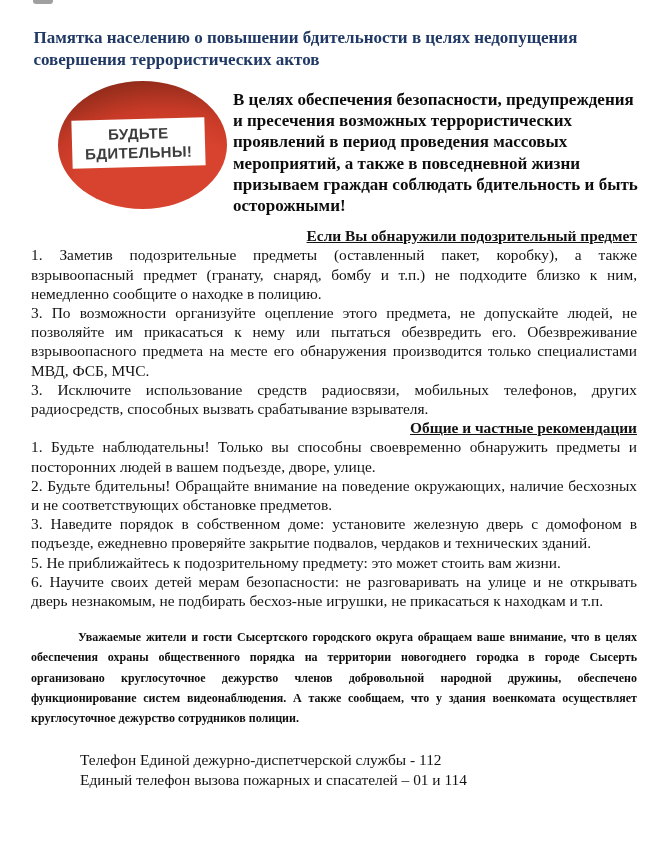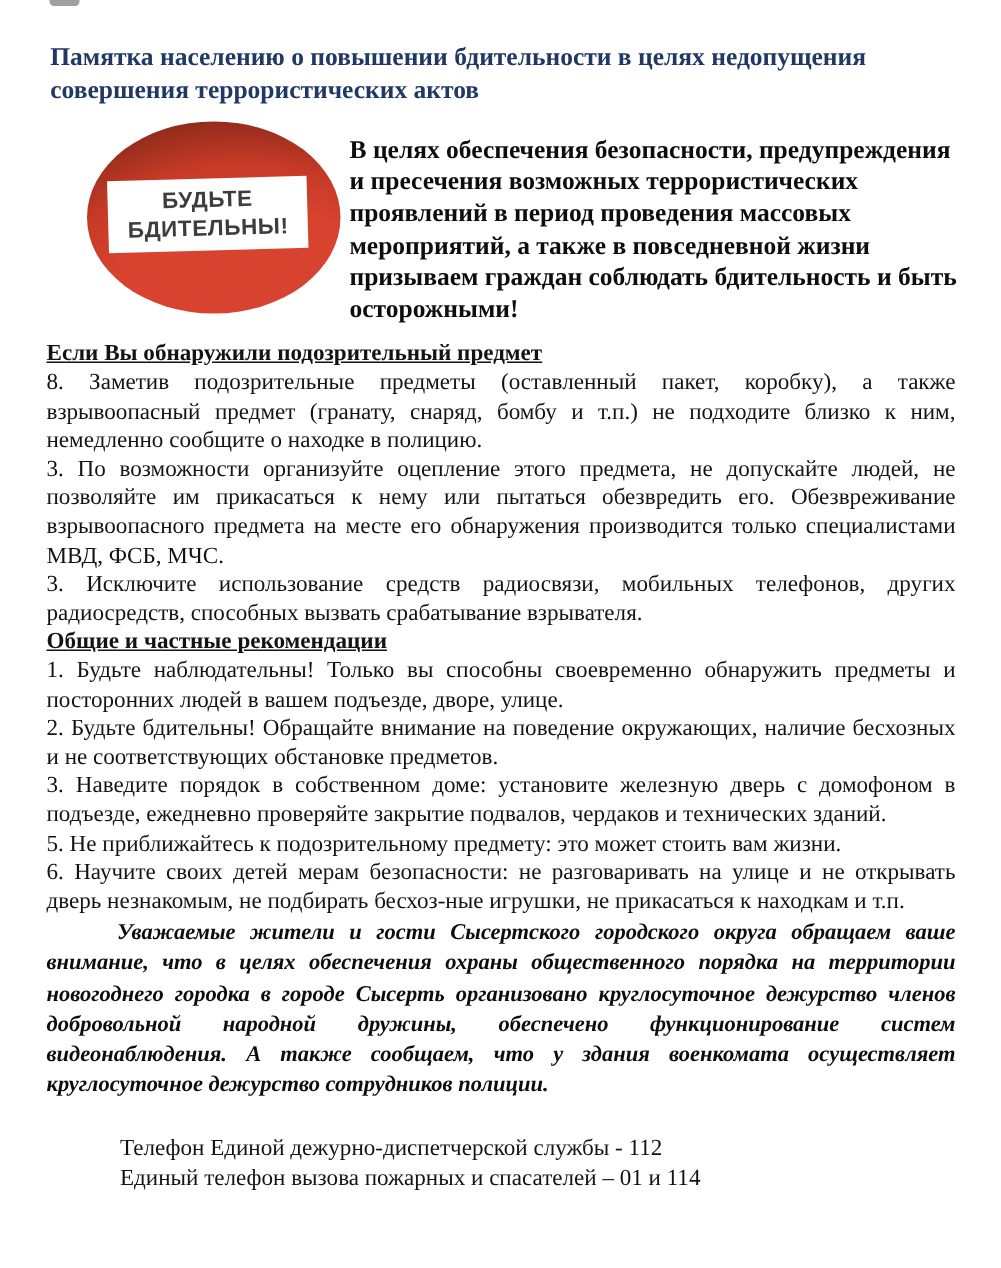--- a/index.html
+++ b/index.html
@@ -71,28 +71,28 @@
     margin: 10px 30px 0 31px;
     font-size: 15.4px;
     line-height: 19.2px;
     text-align: justify;
   }
   .doc-body h2 {
     font-size: 15.4px;
     line-height: 19.2px;
     font-weight: bold;
     text-decoration: underline;
-    text-align: left;
+    text-align: right;
+    margin-left: 36px;
   }
   .doc-body p { margin: 0; }
   .notice {
-    margin: 2px 30px 0 31px;
+    margin: 17px 30px 0 31px;
     font-weight: bold;
-    font-style: italic;
-    font-size: 15px;
+    font-size: 12px;
     line-height: 20.2px;
     text-align: justify;
     text-indent: 47px;
     color: #0d0d0d;
   }
   .footer {
     margin: 22px 30px 0 31px;
     padding-left: 49px;
     font-size: 15.4px;
     line-height: 20px;
@@ -110,21 +110,21 @@
     <div class="badge-label">
       <span>БУДЬТЕ</span>
       <span>БДИТЕЛЬНЫ!</span>
     </div>
   </div>
   <p class="intro-text">В целях обеспечения безопасности, предупреждения и пресечения возможных террористических проявлений в период проведения массовых мероприятий, а также в повседневной жизни призываем граждан соблюдать бдительность и быть осторожными!</p>
 </div>
 
 <div class="doc-body">
   <h2>Если Вы обнаружили подозрительный предмет</h2>
-  <p>8. Заметив подозрительные предметы (оставленный пакет, коробку), а также взрывоопасный предмет (гранату, снаряд, бомбу и т.п.) не подходите близко к ним, немедленно сообщите о находке в полицию.</p>
+  <p>1. Заметив подозрительные предметы (оставленный пакет, коробку), а также взрывоопасный предмет (гранату, снаряд, бомбу и т.п.) не подходите близко к ним, немедленно сообщите о находке в полицию.</p>
   <p>3. По возможности организуйте оцепление этого предмета, не допускайте людей, не позволяйте им прикасаться к нему или пытаться обезвредить его. Обезвреживание взрывоопасного предмета на месте его обнаружения производится только специалистами МВД, ФСБ, МЧС.</p>
   <p>3. Исключите использование средств радиосвязи, мобильных телефонов, других радиосредств, способных вызвать срабатывание взрывателя.</p>
 
   <h2>Общие и частные рекомендации</h2>
   <p>1. Будьте наблюдательны! Только вы способны своевременно обнаружить предметы и посторонних людей в вашем подъезде, дворе, улице.</p>
   <p>2. Будьте бдительны! Обращайте внимание на поведение окружающих, наличие бесхозных и не соответствующих обстановке предметов.</p>
   <p>3. Наведите порядок в собственном доме: установите железную дверь с домофоном в подъезде, ежедневно проверяйте закрытие подвалов, чердаков и технических зданий.</p>
   <p>5. Не приближайтесь к подозрительному предмету: это может стоить вам жизни.</p>
   <p>6. Научите своих детей мерам безопасности: не разговаривать на улице и не открывать дверь незнакомым, не подбирать бесхоз-ные игрушки, не прикасаться к находкам и т.п.</p>
 </div>

